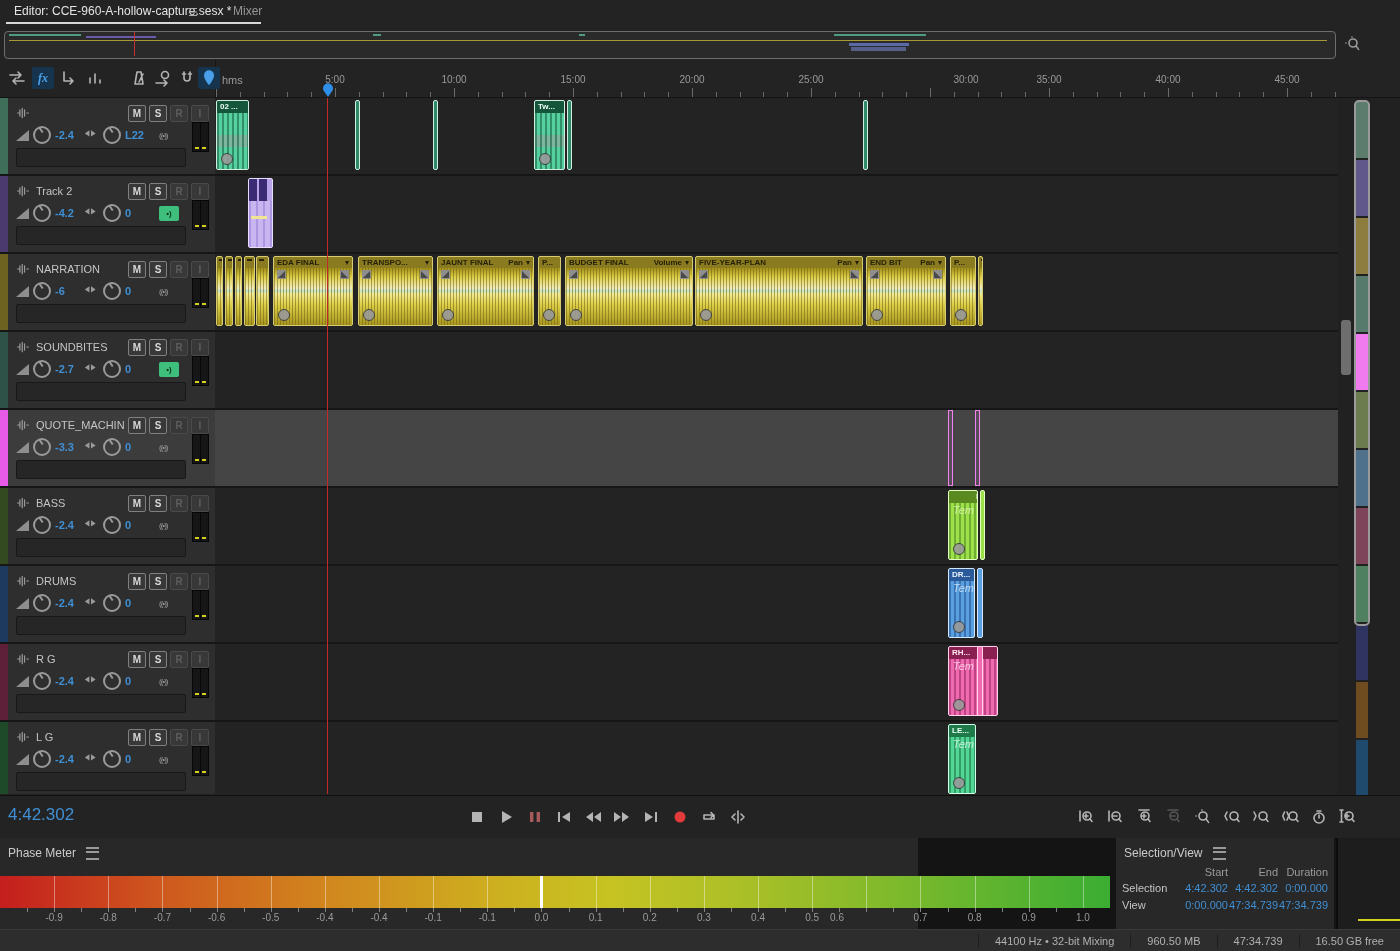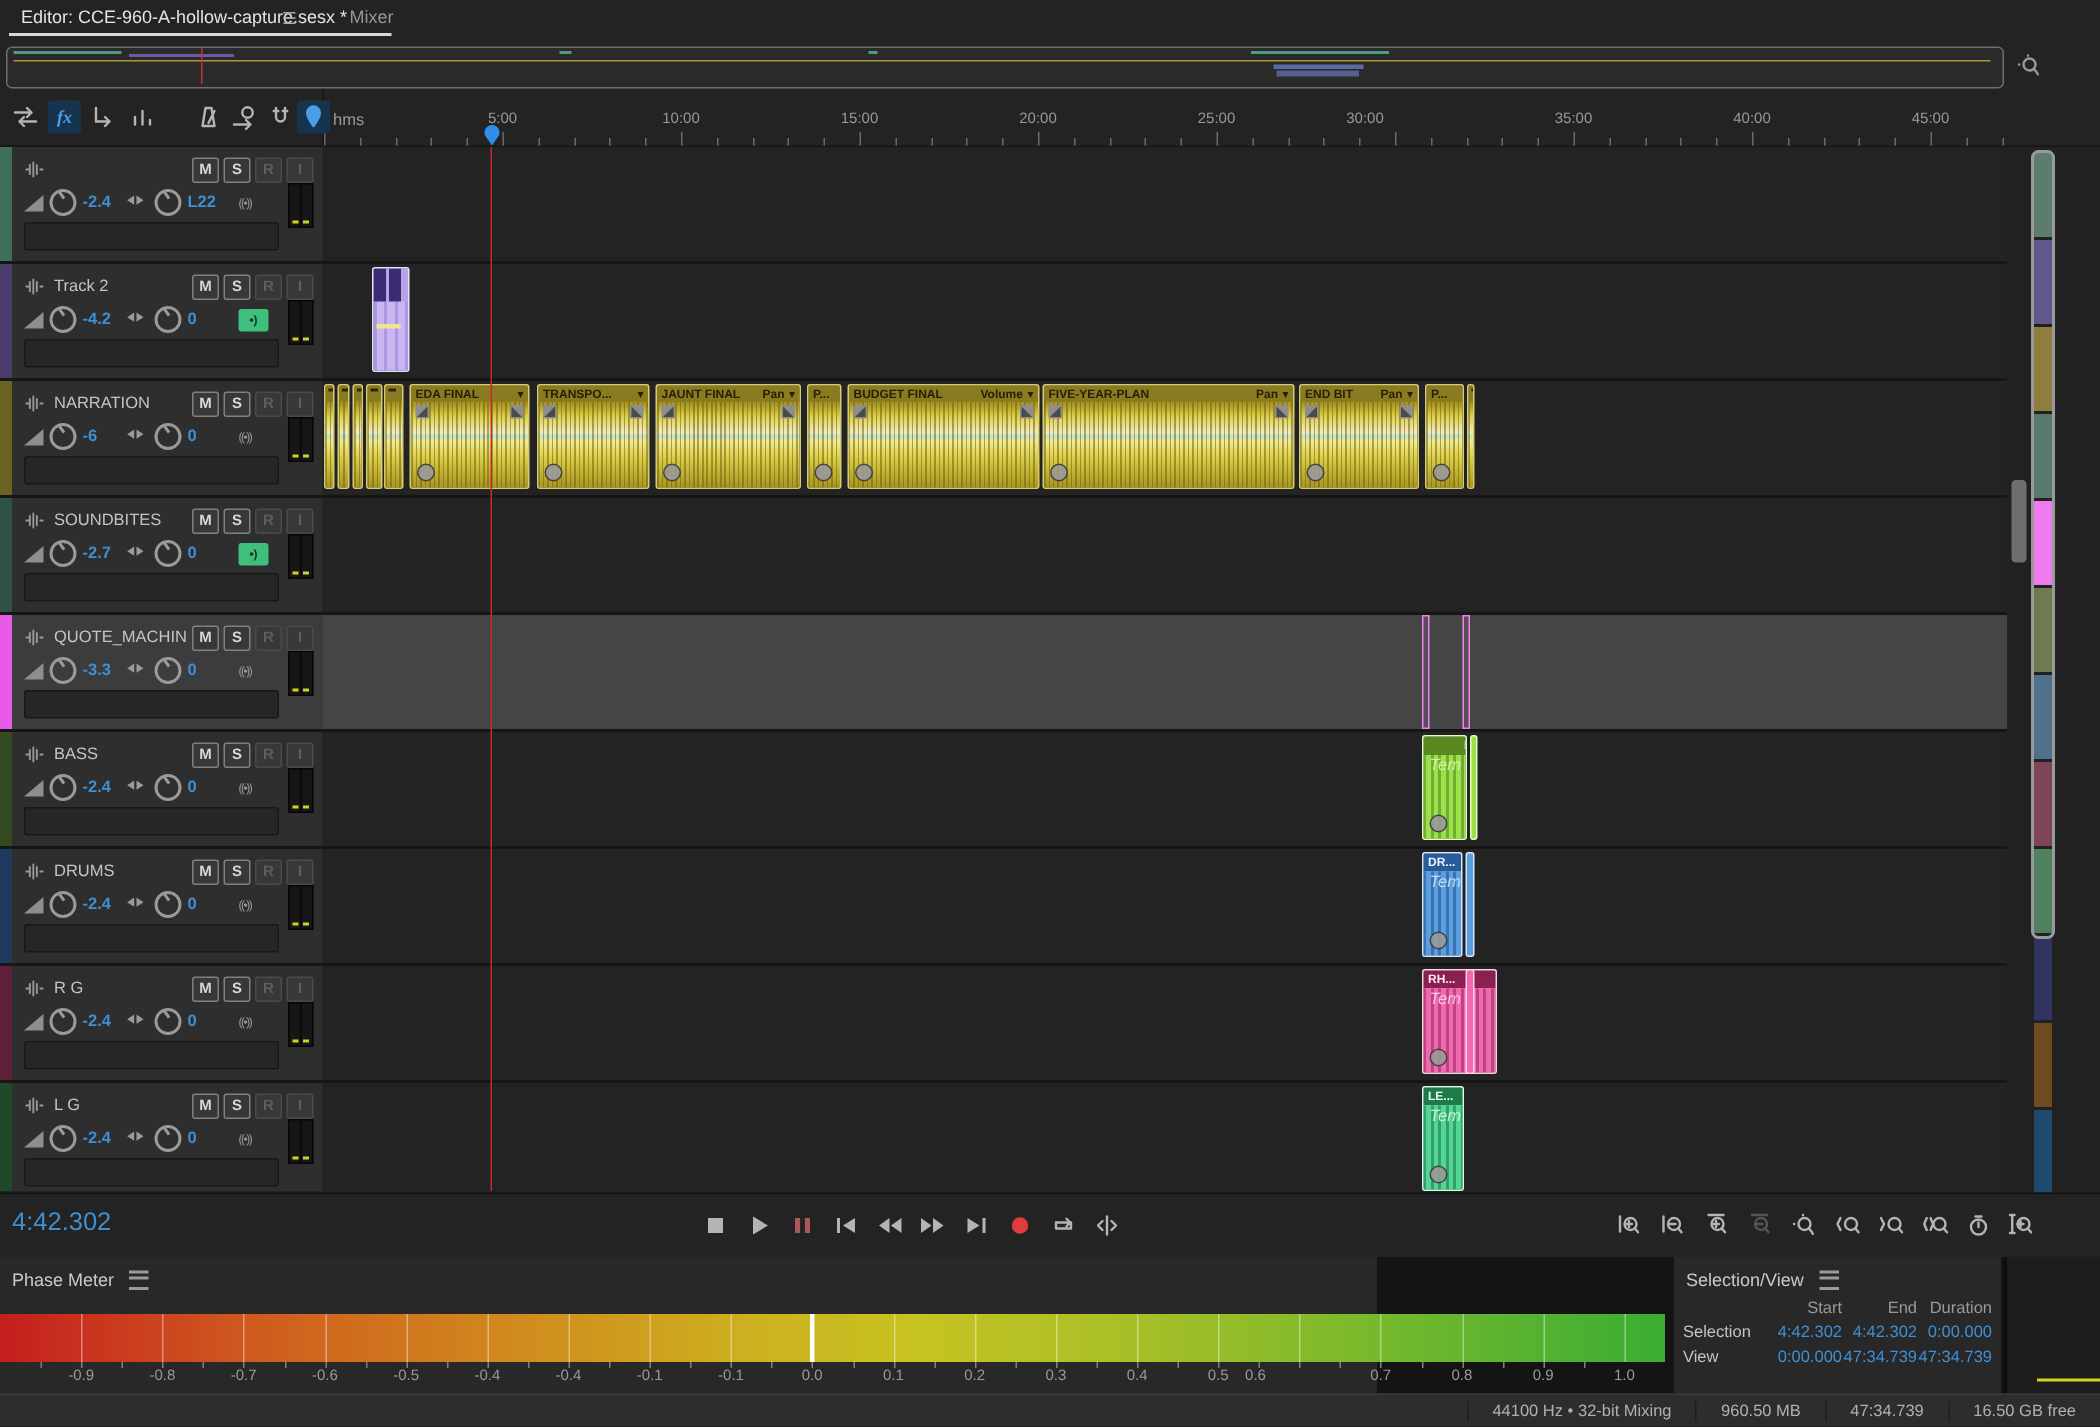--- a/index.html
+++ b/index.html
@@ -232,21 +232,21 @@
         <div class="rtick" style="left: 1023.4px; height: 5px;"></div>
         <div class="rtick" style="left: 1047.2px; height: 5px;"></div>
         <div class="rtick" style="left: 1071px; height: 9px;"></div>
         <div class="rtick" style="left: 1094.8px; height: 5px;"></div>
         <div class="rtick" style="left: 1118.6px; height: 5px;"></div>
         <div class="rlabel" style="left: 119px;">5:00</div>
         <div class="rlabel" style="left: 238px;">10:00</div>
         <div class="rlabel" style="left: 357px;">15:00</div>
         <div class="rlabel" style="left: 476px;">20:00</div>
         <div class="rlabel" style="left: 595px;">25:00</div>
-        <div class="rlabel" style="left: 694px;">30:00</div>
+        <div class="rlabel" style="left: 750px;">30:00</div>
         <div class="rlabel" style="left: 833px;">35:00</div>
         <div class="rlabel" style="left: 952px;">40:00</div>
         <div class="rlabel" style="left: 1071px;">45:00</div>
         <div id="playhead-pin" style="left: 111.979px;">
           <svg width="12" height="14" viewBox="0 0 12 14">
             <path d="M6 14 1.5 7.5a5 5 0 1 1 9 0z" fill="#2f8fe8"></path>
           </svg>
         </div>
       </div>
 <div class="tool-btn" style="left: 6px;">
@@ -319,20 +319,40 @@
               </svg>
             </span>
             <span class="knob"></span>
             <span class="blue-val">L22</span>
             <span class="mon">((•))</span>
           </div>
           <div class="mini-meter">
             <div class="mm-div"></div>
           </div>
           <div class="lane-box"></div>
+        </div>
+        <div class="track-lane">
+          <div class="clip teal" style="left: 1px; width: 33px;">
+            <div class="wf"></div>
+            <div class="clip-head">
+              <span class="clip-title">02 ...</span>
+            </div>
+            <div class="clip-knob"></div>
+          </div>
+          <div class="clip teal-thin" style="left: 140px; width: 5px;"></div>
+          <div class="clip teal-thin" style="left: 218px; width: 5px;"></div>
+          <div class="clip teal" style="left: 319px; width: 31px;">
+            <div class="wf"></div>
+            <div class="clip-head">
+              <span class="clip-title">Tw...</span>
+            </div>
+            <div class="clip-knob"></div>
+          </div>
+          <div class="clip teal-thin" style="left: 352px; width: 5px;"></div>
+          <div class="clip teal-thin" style="left: 648px; width: 5px;"></div>
         </div>
       </div>
       <div class="track-row">
         <div class="track-header">
           <div class="color-strip" style="background: rgb(74, 58, 110);"></div>
           <div class="th-row1">
             <span>
               <svg width="14" height="14" viewBox="0 0 18 18" fill="none" stroke="#9a9a9a" stroke-width="1.6" stroke-linecap="round" stroke-linejoin="round">
                 <path d="M2 9h2M5 5v8M8 3v12M11 5v8M14 9h2"></path>
               </svg>

